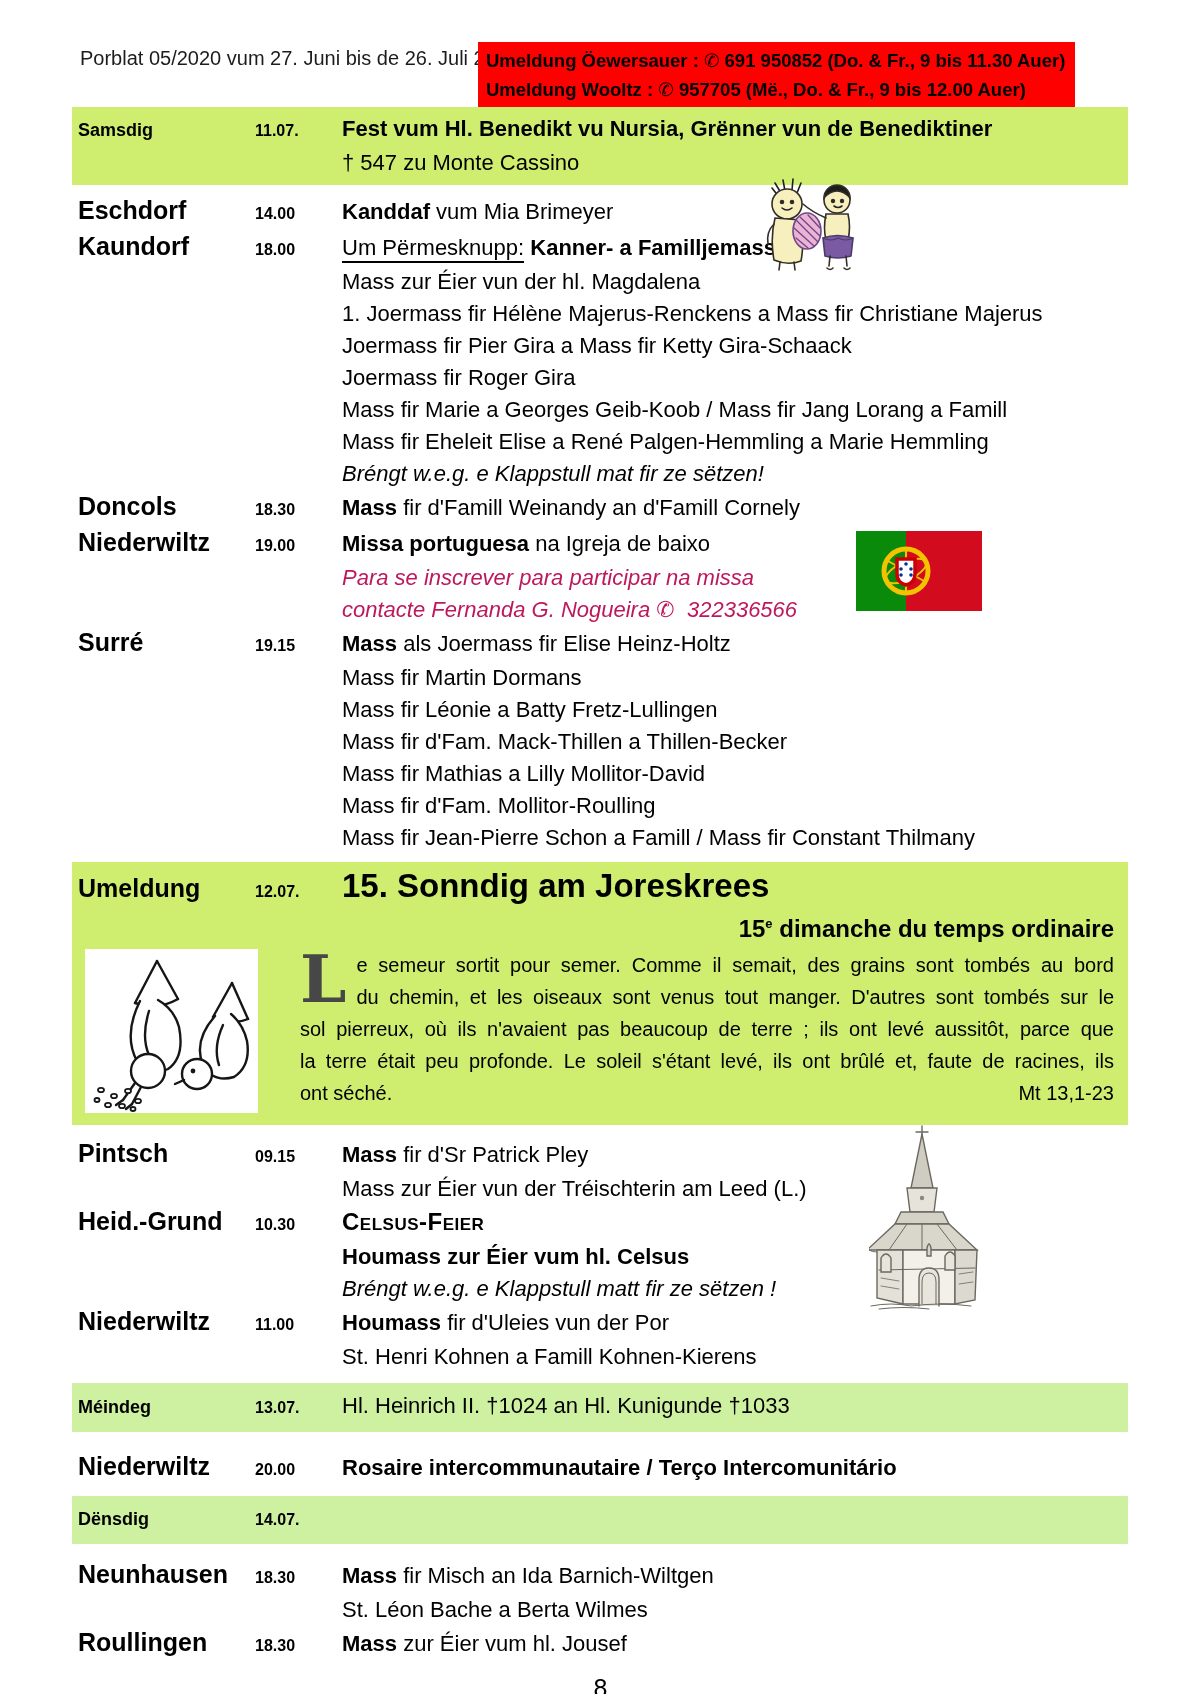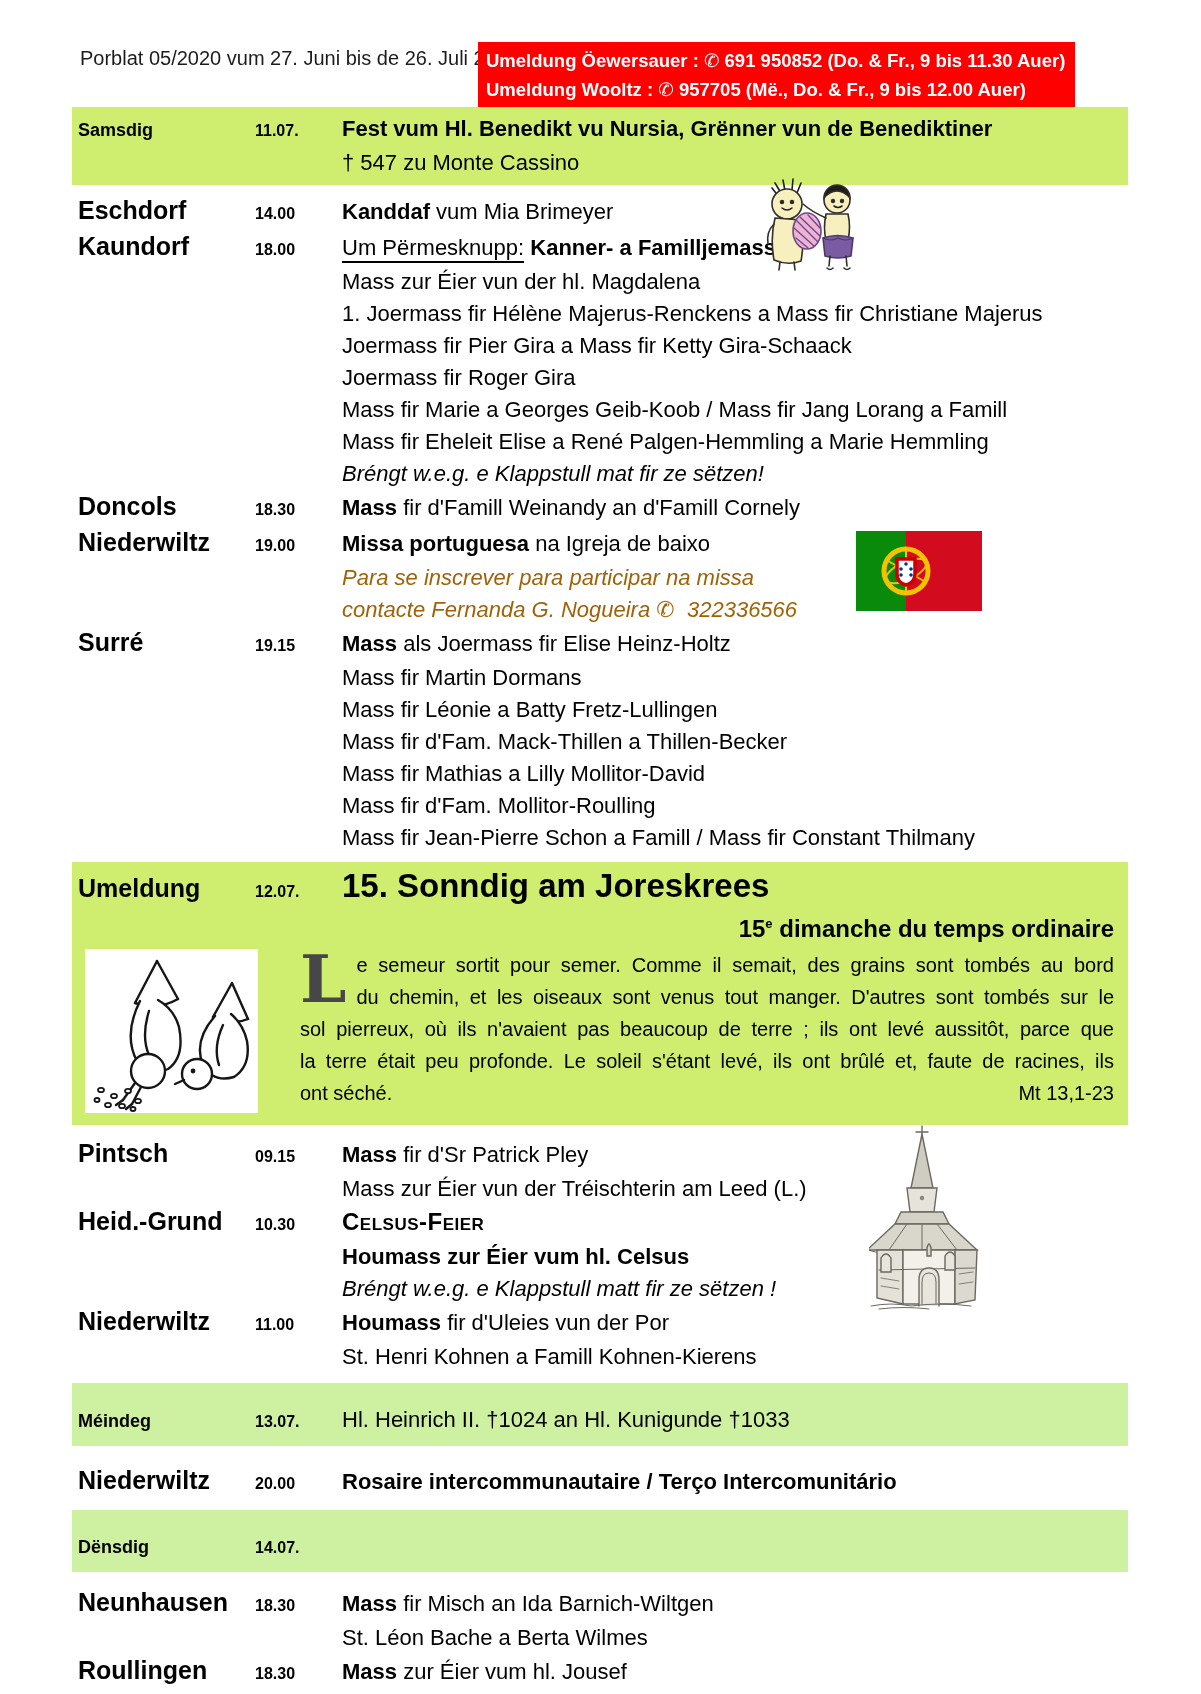--- a/index.html
+++ b/index.html
@@ -13,46 +13,46 @@
     color:#000;
   }
   
   .hdr-left{
     position:absolute;left:80px;top:47px;
     font-size:20px;color:#1c1c1c;letter-spacing:0;
     white-space:nowrap;
   }
   .notice{
     position:absolute;left:478px;top:42px;
-    background:#fe0000;color:#ffffff;
+    background:#fe0000;color:#000000;
     padding:4px 10px 6px 8px;
     font-weight:bold;font-size:18.5px;line-height:29px;
     white-space:nowrap;
     min-width:572px;
   }
   
   .content{position:relative;padding-top:107px;}
   .rowline{margin:0 73px 0 78px;}
   .grid-row{
     display:grid;grid-template-columns:177px 87px 1fr;
     line-height:32px;min-height:32px;align-items:baseline;
   }
   .cell-place{font-weight:bold;font-size:25px;white-space:nowrap;}
   .cell-time{font-weight:bold;font-size:16px;white-space:nowrap;}
   .cell-desc{font-size:22px;white-space:nowrap;}
   .bar{margin:0 73px 0 72px;padding:6px 0 6px 6px;}
   .bar-yellow{background:#cfee70;}
   .bar-pale{background:#cdf1a1;}
   .bar .cell-place{font-size:18px;}
-  .bar-pale{padding-top:21px;padding-bottom:8px;}
+  .bar-pale{padding-top:7px;padding-bottom:8px;}
   
   .seg{white-space:pre-wrap;}
   .seg-b{font-weight:bold;}
   .seg-i{font-style:italic;}
-  .seg-ri{font-style:italic;color:#a16207;}
+  .seg-ri{font-style:italic;color:#be185d;}
   .seg-u{border-bottom:2px solid #000;padding-bottom:1px;}
   .seg-sc{font-weight:bold;font-variant:small-caps;letter-spacing:.5px;font-size:24px;}
   .seg-bsup{font-weight:bold;vertical-align:super;font-size:13px;}
   
   .feature{
     margin:8px 73px 0 72px;background:#cfee70;
     padding:8px 0 12px 0;
   }
   .feature .grid-row{padding-left:6px;}
   .feature .f-title{font-weight:bold;font-size:33px;}

